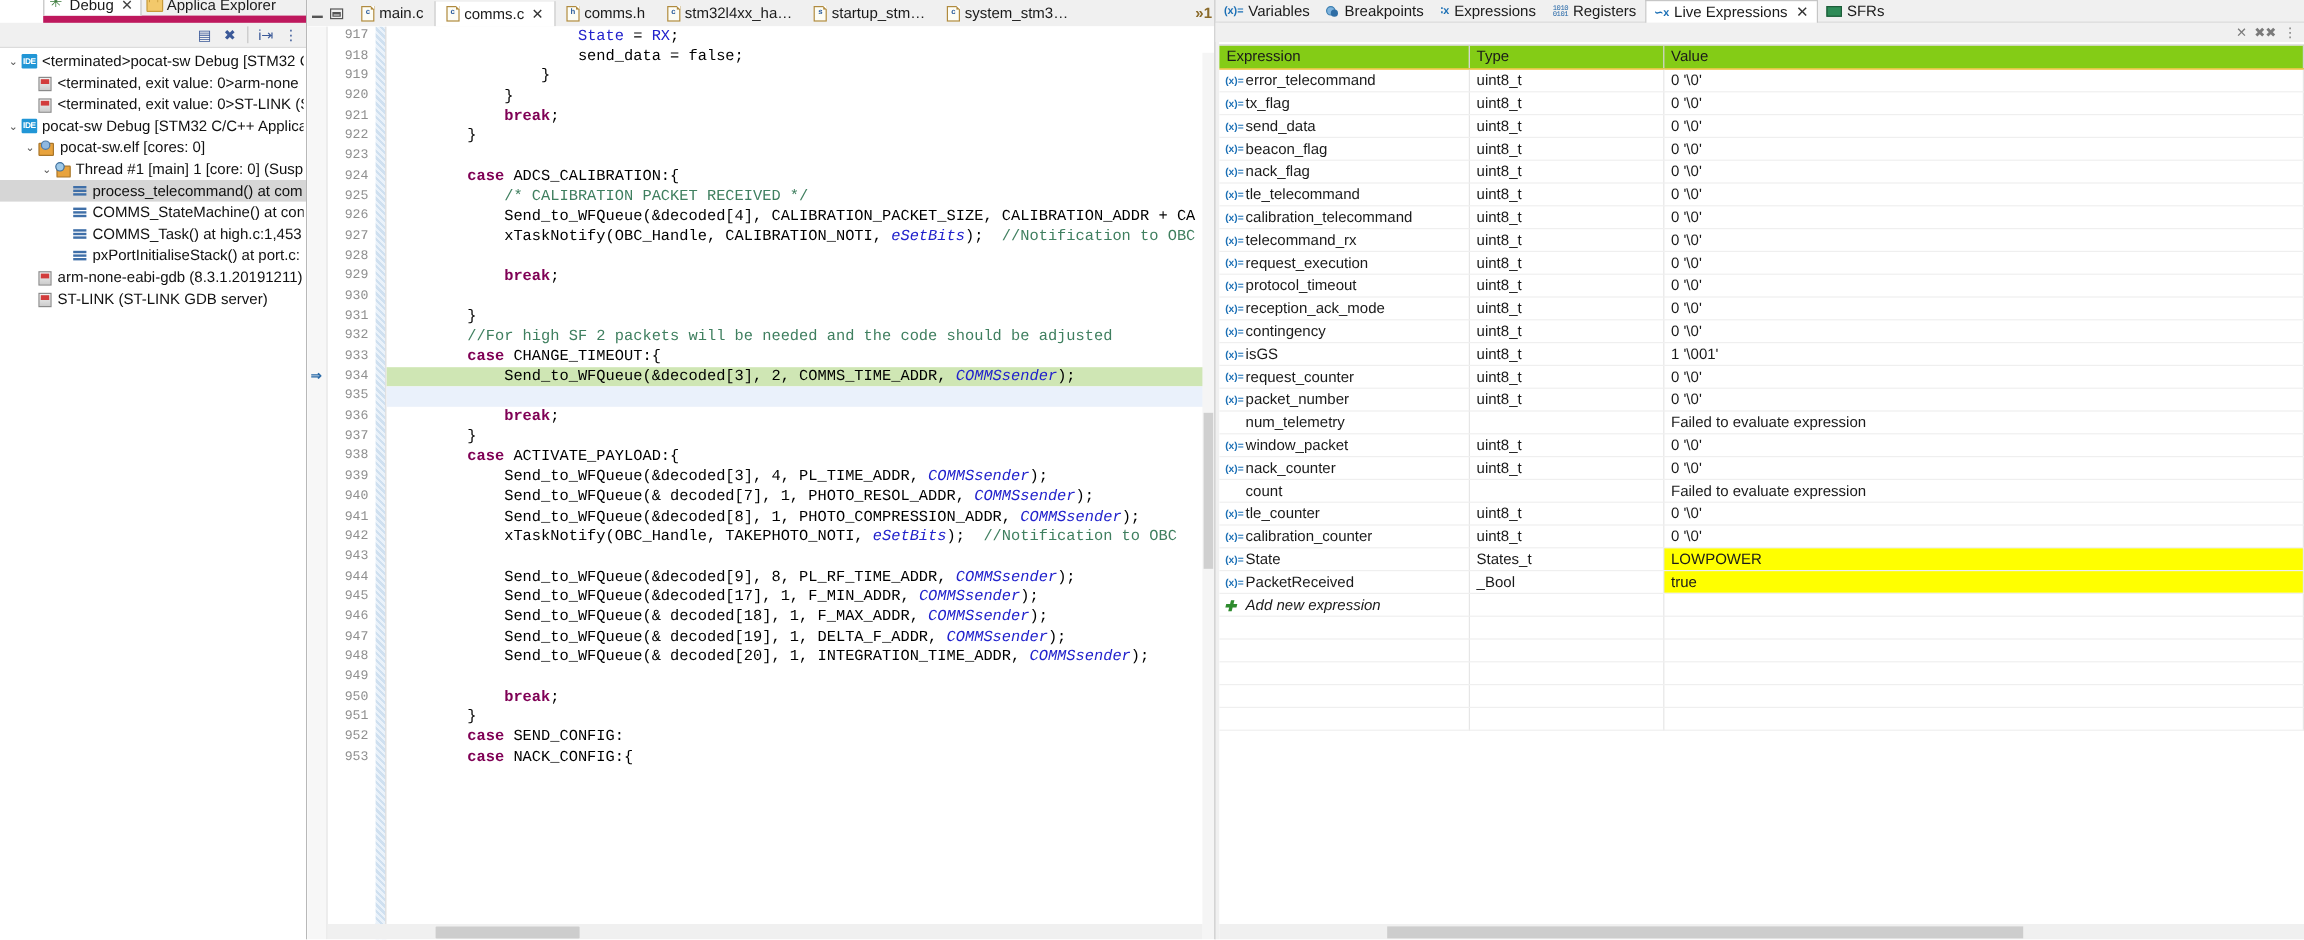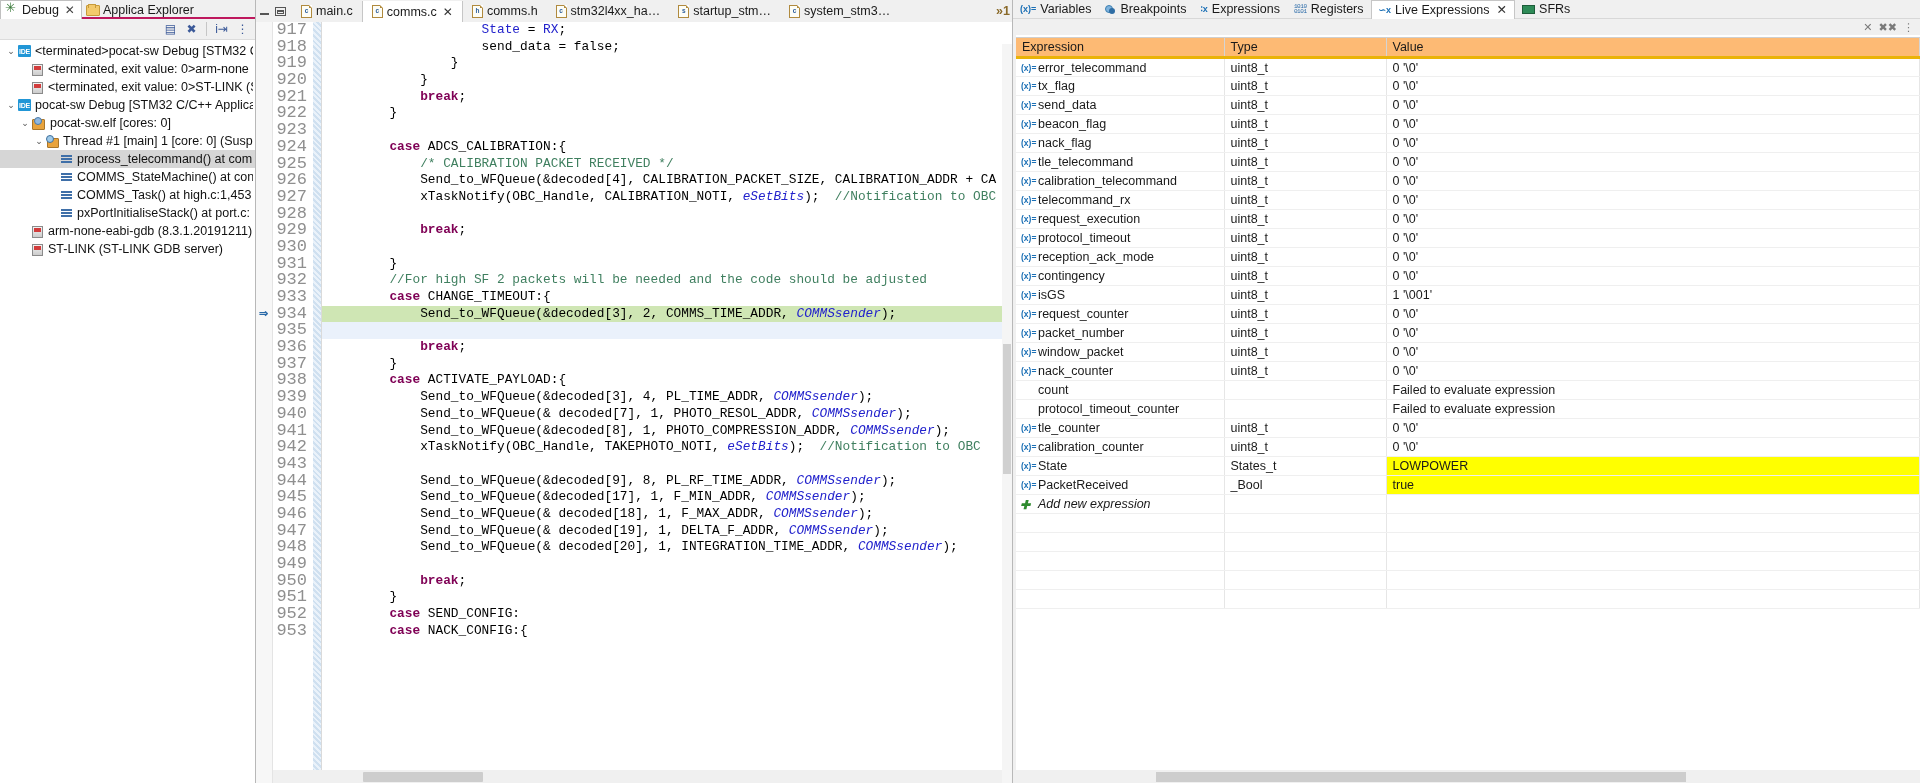--- a/index.html
+++ b/index.html
@@ -10,22 +10,22 @@
     background: #ffffff;
     font-family: "Liberation Sans", sans-serif;
     font-size: 12px;
     color: #000;
   }
   #app { position: relative; width: 1920px; height: 783px; display: flex; }
 
   
   .left-pane { width: 256px; height: 783px; background: #fff; position: relative;
                border-right: 1px solid #b8b8b8; flex: 0 0 256px; }
-  .view-tabbar { height: 19px; background: #f0f0f0; display: flex; 
-                 border-bottom: 2px solid #be185d; position: relative; }
+  .view-tabbar { height: 19px; background: #f0f0f0; display: flex; align-items: flex-end;
+                 border-bottom: 6px solid #be185d; position: relative; margin-left: 36px; }
   .vtab { display: flex; align-items: center; height: 19px; padding: 0 6px 0 4px;
           font-size: 12.5px; color: #1a1a1a; gap: 3px; cursor: default; }
   .vtab.active { background: #ffffff; border-top: 1px solid #c0c0c0;
                  border-left: 1px solid #c0c0c0; border-right: 1px solid #c0c0c0; }
   .vtab .closeX { font-size: 12px; color: #444; margin-left: 3px; }
   .ico { display: inline-block; width: 14px; height: 14px; position: relative; flex: 0 0 14px; }
 
   .bug-ico::before { content: "✳"; position: absolute; left: 0; top: -3px; font-size: 13px; color: #3a7a3a; }
   .folder-ico { background: #f3c96b; border: 1px solid #c79a3a; border-radius: 1px;
                 width: 13px; height: 11px; margin-top: 1px; }
@@ -90,21 +90,21 @@
   .minibtn.min { border:none; }
   .minibtn.min::after{content:"";position:absolute;left:0;bottom:1px;width:9px;height:2px;background:#555;}
 
   .code-area { position:relative; height:761px; background:#fff; display:flex; overflow:hidden;}
   .brkcol { width:17px; background:#f7f7f7; border-right:1px solid #e4e4e4; flex:0 0 17px; position:relative;}
   .brkcol .arrow { position:absolute; left:3px; font-size:11px; color:#2a6aa8; font-weight:bold;}
   .ovcol { width:9px; flex:0 0 9px; background:
       repeating-linear-gradient(45deg,#cfe0f0 0 2px,#eaf2fa 2px 4px); border-right:1px solid #dadada;}
   .codebody { flex:1; position:relative; overflow:hidden; font-family:"Liberation Mono", monospace;
               font-size:12.8px; line-height:16.7px; white-space:pre; }
-  .lnums { font-family:"Liberation Mono", monospace; font-size:17px; line-height:16.7px;
+  .lnums { font-family:"Liberation Mono", monospace; font-size:11px; line-height:16.7px;
            color:#8f8f8f; text-align:right; padding-right:6px; width:40px; flex:0 0 40px; }
   .cl { height:16.7px; padding-left:6px; }
   .cl.hl { background:#cfe6b4; }
   .cl.curline { background:#eaf1fb; }
   .kw { color:#7f0055; font-weight:bold; }
   .cm { color:#3f7f5f; }
   .it { color:#2222cc; font-style:italic; }
   .bl { color:#2222cc; }
 
   .hscroll { position:absolute; left:17px; right:10px; bottom:0; height:13px; background:#f0f0f0; }
@@ -130,21 +130,21 @@
   .reg-ico{font-size:6px;color:#2a6aa8;line-height:5px;font-family:"Liberation Mono",monospace;
         letter-spacing:-0.4px;}
   .sfr-ico{width:13px;height:9px;background:#2e8b57;border:1px solid #1d5c39;flex:0 0 13px;}
 
   .rtoolbar { height:16px; background:#f0f0f0; display:flex; align-items:center;
               justify-content:flex-end; gap:6px; padding-right:6px; }
   .rtoolbar .tb { font-size:11px; color:#7a7a7a; }
 
   .tbl { width:100%; border-collapse:collapse; table-layout:fixed; font-size:12.5px; }
   .tbl th { text-align:left; font-weight:normal; font-size:12.5px; padding:2px 0 2px 6px;
-            border-right:1px solid #d4d4d4; border-bottom:3px solid #eab308; background:#fdba74;
+            border-right:1px solid #d4d4d4; border-bottom:1px solid #eab308; background:#84cc16;
             color:#1a1a1a; height:19px; }
   .tbl td { padding:1px 0 1px 6px; border-right:1px solid #e6e6e6; border-bottom:1px solid #efefef;
             height:19px; white-space:nowrap; overflow:hidden; color:#1a1a1a; }
   .tbl td.nm { padding-left:22px; position:relative; }
   .tbl td.nm .vi { position:absolute; left:5px; top:4px; font-size:8.5px; color:#1a6fb5;
                    font-weight:bold; font-family:"Liberation Sans",sans-serif;}
   .hlY { background:#ffff00 !important; }
   .addrow td { color:#1a1a1a; font-style:italic; padding-left:22px; position:relative;}
   .addrow .plus { position:absolute; left:4px; top:3px; color:#2e8b2e; font-weight:bold; font-size:12px;}
   .tblwrap { position:absolute; left:3px; right:0; top:37px; bottom:14px; overflow:hidden;
@@ -461,36 +461,36 @@
               <td class="nm"><span class="vi">(x)=</span>request_counter</td>
               <td>uint8_t</td>
               <td>0 '\0'</td>
             </tr>
             <tr>
               <td class="nm"><span class="vi">(x)=</span>packet_number</td>
               <td>uint8_t</td>
               <td>0 '\0'</td>
             </tr>
             <tr>
+              <td class="nm">num_telemetry</td>
+              <td></td>
+              <td>Failed to evaluate expression</td>
+            </tr>
+            <tr>
               <td class="nm"><span class="vi">(x)=</span>window_packet</td>
               <td>uint8_t</td>
               <td>0 '\0'</td>
             </tr>
             <tr>
               <td class="nm"><span class="vi">(x)=</span>nack_counter</td>
               <td>uint8_t</td>
               <td>0 '\0'</td>
             </tr>
             <tr>
               <td class="nm">count</td>
-              <td></td>
-              <td>Failed to evaluate expression</td>
-            </tr>
-            <tr>
-              <td class="nm">protocol_timeout_counter</td>
               <td></td>
               <td>Failed to evaluate expression</td>
             </tr>
             <tr>
               <td class="nm"><span class="vi">(x)=</span>tle_counter</td>
               <td>uint8_t</td>
               <td>0 '\0'</td>
             </tr>
             <tr>
               <td class="nm"><span class="vi">(x)=</span>calibration_counter</td>

